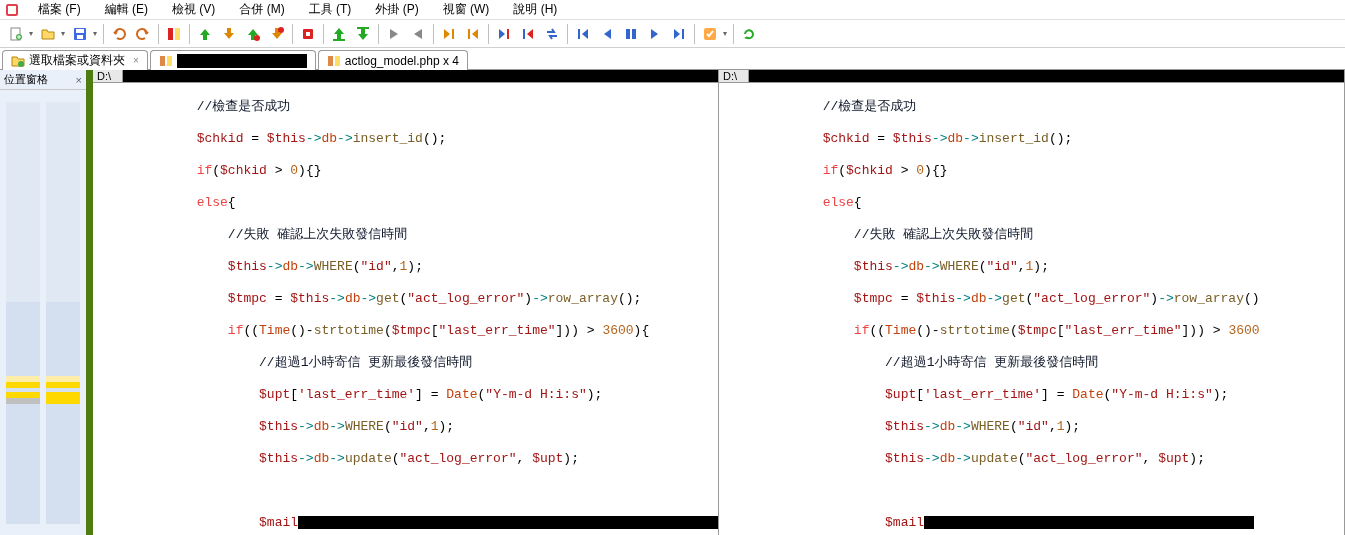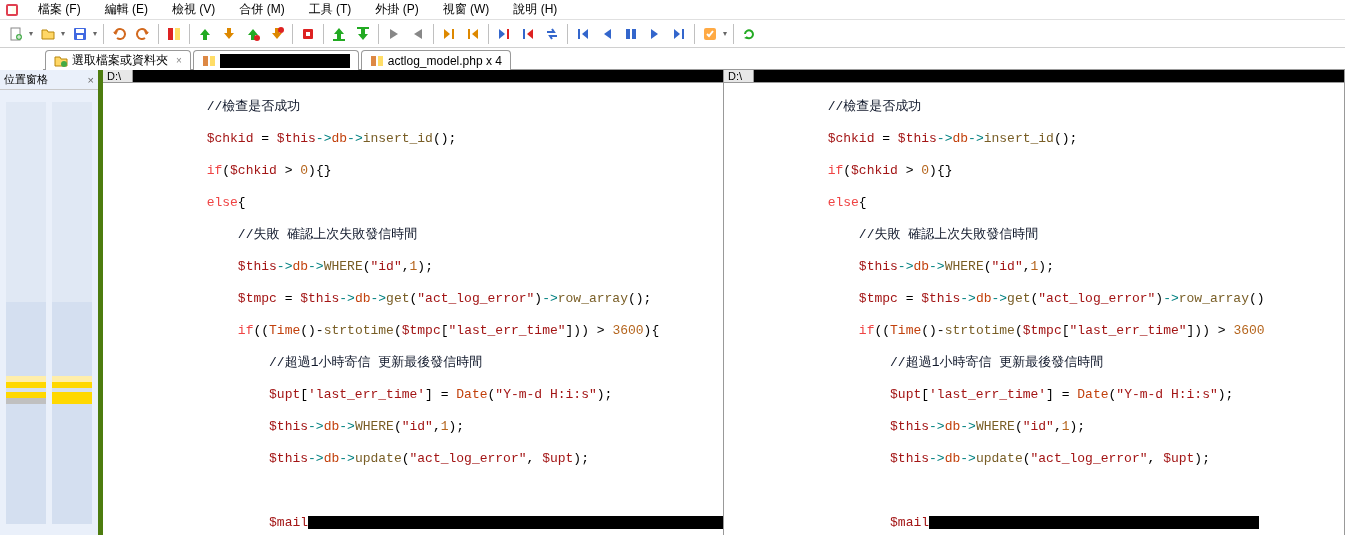--- a/index.html
+++ b/index.html
@@ -10,32 +10,32 @@
 .menubar .app-icon { width: 16px; height: 16px; display: inline-flex; align-items: center; justify-content: center; }
 .menubar .menu-item { padding: 1px 6px; color: #000; cursor: default; }
 
 
 .toolbar { background: #fff; border-bottom: 1px solid #d0d0d0; padding: 2px 4px; display: flex; align-items: center; height: 28px; }
 .tool-btn { width: 22px; height: 22px; display: inline-flex; align-items: center; justify-content: center; margin: 0 1px; border: 1px solid transparent; cursor: default; }
 .tool-sep { width: 1px; height: 20px; background: #c0c0c0; margin: 0 3px; }
 .dropdown-arrow { font-size: 8px; color: #666; margin-left: -2px; width: 10px; display: inline-flex; align-items: center; justify-content: center; }
 
 
-.tabbar { background: #fff; display: flex; align-items: flex-end; padding: 0 2px; height: 22px; border-bottom: 1px solid #999; margin-left: 43px; }
+.tabbar { background: #fff; display: flex; align-items: flex-end; padding: 0 2px; height: 22px; border-bottom: 1px solid #999; }
 .tab { border: 1px solid #999; border-bottom: none; border-radius: 4px 4px 0 0; padding: 2px 8px; margin-right: 2px; background: #fff; display: flex; align-items: center; gap: 4px; cursor: default; position: relative; top: 1px; height: 20px; }
 .tab-icon { width: 14px; height: 14px; display: inline-flex; align-items: center; justify-content: center; }
 .tab .redact { width: 120px; height: 14px; background: #000; }
 .tab .redact.wide { width: 130px; }
 .tab-close { font-size: 10px; color: #888; margin-left: 4px; }
 
 
 .work-area { display: flex; height: calc(535px - 20px - 28px - 22px); }
 
 
-.sidebar { width: 103px; background: #eaf0fa; border-right: 5px solid #4d7c0f; display: flex; flex-direction: column; }
+.sidebar { width: 93px; background: #eaf0fa; border-right: 7px solid #4d7c0f; display: flex; flex-direction: column; }
 .sidebar-header { background: #eaf0fa; font-size: 11px; padding: 2px 4px; display: flex; align-items: center; justify-content: space-between; border-bottom: 1px solid #c8c8c8; }
 .location { display: flex; padding: 12px 6px 4px; gap: 6px; justify-content: center; }
 .loc-col { width: 42px; display: flex; flex-direction: column; }
 .loc-top { height: 200px; background: #e0e8f4; }
 .loc-mid { height: 74px; background: #d4dff0; }
 .loc-hl { height: 6px; }
 .loc-hl.yellow { background: #ffd800; }
 .loc-hl.lightyellow { background: #ffeeaa; }
 .loc-hl.gray { background: #c0c0c0; }
 .loc-bottom { height: 120px; background: #d4dff0; }

